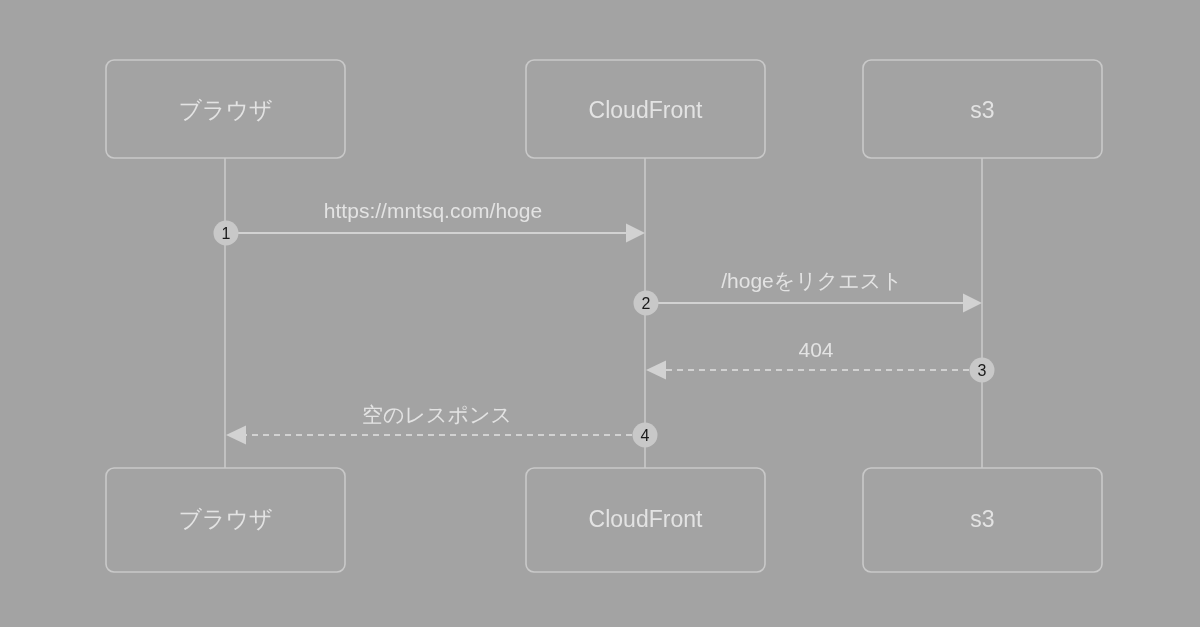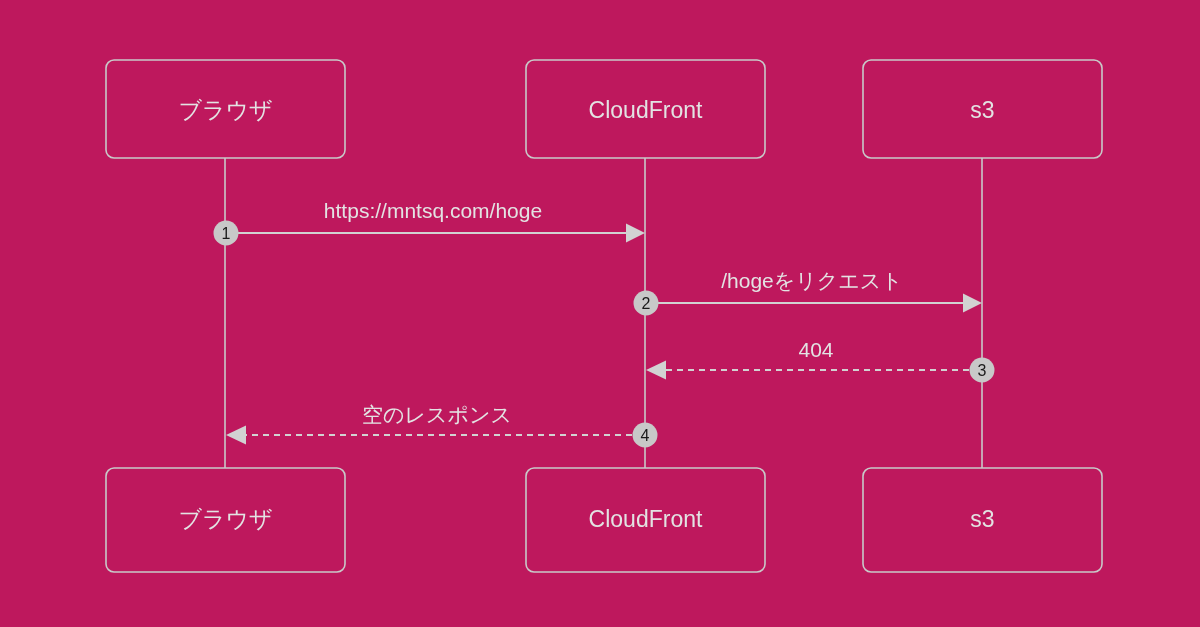--- a/index.html
+++ b/index.html
@@ -8,21 +8,21 @@
     padding: 0;
     background: #1e2022;
   }
   body {
     font-family: "Liberation Sans", "DejaVu Sans", sans-serif;
   }
   #canvas {
     position: relative;
     width: 1200px;
     height: 627px;
-    background: #be185d;
+    background: #a3a3a3;
     overflow: hidden;
   }
   .diagram-svg {
     position: absolute;
     left: 0;
     top: 0;
     width: 1200px;
     height: 627px;
     display: block;
   }

